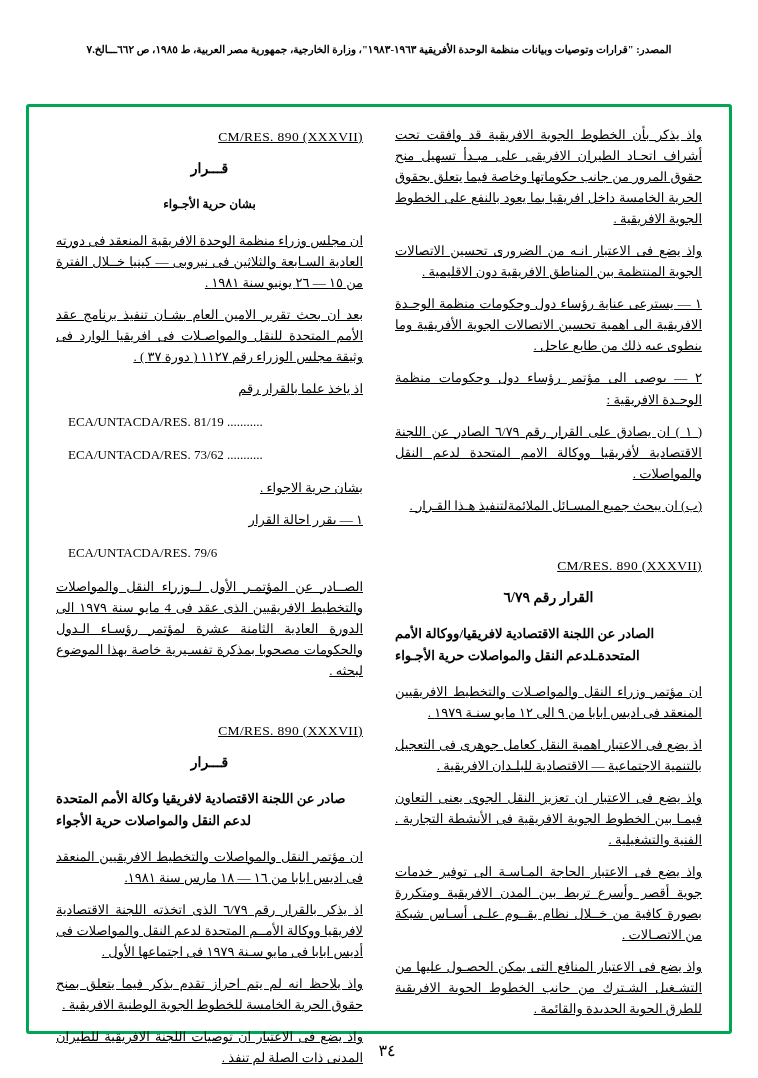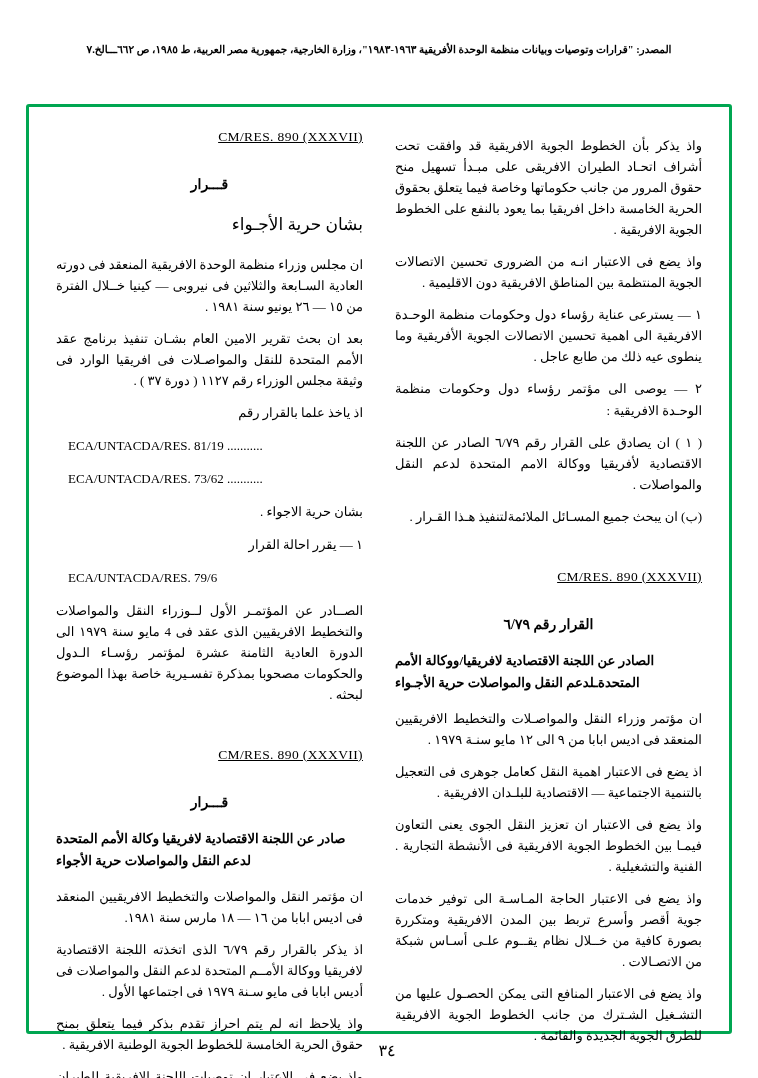--- a/index.html
+++ b/index.html
@@ -62,23 +62,24 @@
     width: 50%;
     box-sizing: border-box;
     padding: 12px 22px 10px 22px;
     font-size: 13px;
     line-height: 1.62;
   }
   .col-right { padding-left: 16px; }
   .col-left  { padding-right: 16px; }
 
   p.para {
-    margin: 11px 0 11px 0;
+    margin: 0 0 11px 0;
     text-align: justify;
     text-justify: inter-word;
+    text-decoration: underline;
   }
   p.para:last-child { margin-bottom: 0; }
 
   .res-code {
     direction: ltr;
     text-align: center;
     font-family: "Liberation Serif", "DejaVu Serif", serif;
     font-size: 13.5px;
     margin: 6px 0 16px 0;
     letter-spacing: 0.4px;
@@ -86,26 +87,27 @@
   }
   .res-code.left-align {
     text-align: right;
     direction: ltr;
     margin: 2px 0 2px 0;
   }
   .centered-title {
     text-align: center;
     font-weight: bold;
     font-size: 14px;
-    margin: 16px 0 14px 0;
+    margin: 0 0 14px 0;
     letter-spacing: 1px;
   }
   .centered-sub {
-    font-weight: normal;
-    font-size: 17px;
+    text-align: center;
+    font-weight: bold;
+    font-size: 12px;
     margin: 0 0 16px 0;
   }
   .bold-block {
     font-weight: bold;
     font-size: 13.2px;
     text-align: left;
     line-height: 1.65;
     margin: 0 0 14px 0;
   }
   .spacer-lg { height: 26px; }

